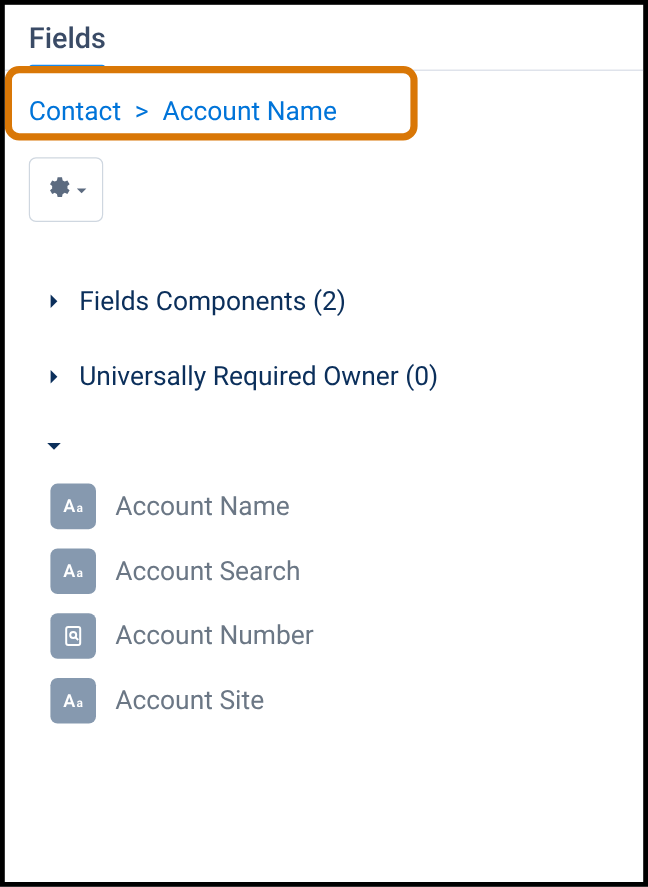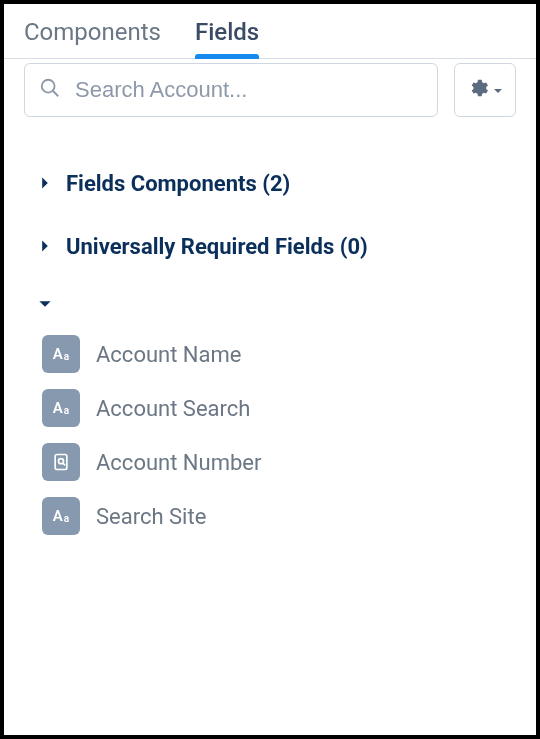--- a/index.html
+++ b/index.html
@@ -109,21 +109,21 @@
   .section-head{
     display:flex;
     align-items:center;
     gap:12px;
     margin:38px 0 0 0;
     cursor:pointer;
   }
   .section-head.first{ margin-top:34px; }
   .section-title{
     font-size:22px;
-    font-weight:700;
+    font-weight:400;
     color:#0b2f5b;
   }
   .chev{
     width:16px; height:16px;
     display:inline-block;
   }
   .chev svg{ display:block; }
 
   
   .field-list{
@@ -154,35 +154,33 @@
   }
   .Aa-big{ font-size:15px; line-height:1; }
   .Aa-small{ font-size:10px; line-height:1; margin-left:1px; position:relative; top:3px;}
 </style>
 </head>
 <body>
 
 <div class="frame">
 
   <div class="tabs">
-    <div class="tab">Components</div>
     <div class="tab active">Fields</div>
   </div>
 
+  <div class="crumb-wrap">
+    <div class="crumb-box"></div>
+    <span class="crumb">
+      <a>Contact</a>
+      <span class="sep">&gt;</span>
+      <a>Account Name</a>
+    </span>
+  </div>
 
   <div class="search-row">
-    <div class="search-box">
-      <span>
-        <svg width="22" height="22" viewBox="0 0 24 24" fill="none" stroke="#8d99a8" stroke-width="2">
-          <circle cx="10" cy="10" r="7"></circle>
-          <line x1="15" y1="15" x2="21" y2="21"></line>
-        </svg>
-      </span>
-      <input class="search-input" type="text" placeholder="Search Account..." style="">
-    </div>
     <div class="gear-btn">
       <span>
         <svg width="22" height="22" viewBox="0 0 24 24" fill="#5c6b80">
           <path d="M12 8a4 4 0 100 8 4 4 0 000-8zm9 4a7 7 0 00-.1-1.1l2-1.6-2-3.4-2.4 1a7 7 0 00-1.9-1.1L16 3h-4l-.6 2.8a7 7 0 00-1.9 1.1l-2.4-1-2 3.4 2 1.6A7 7 0 007 12c0 .4 0 .7.1 1.1l-2 1.6 2 3.4 2.4-1c.6.5 1.2.8 1.9 1.1L12 21h4l.6-2.8c.7-.3 1.3-.6 1.9-1.1l2.4 1 2-3.4-2-1.6c.1-.4.1-.7.1-1.1z"></path>
         </svg>
       </span>
       <span>
         <svg width="10" height="10" viewBox="0 0 10 10" fill="#5c6b80">
             <path d="M1 3l4 4 4-4z"></path>
           </svg>
@@ -203,21 +201,21 @@
       </span>
     </div>
 
     <div class="section-head">
       <span class="chev">
         <svg width="14" height="14" viewBox="0 0 10 10" fill="#0b2f5b">
             <path d="M3 1l4 4-4 4z"></path>
           </svg>
       </span>
       <span class="section-title">
-        <span>Universally Required Fields</span>&nbsp;<span>(0)</span>
+        <span>Universally Required Owner</span>&nbsp;<span>(0)</span>
       </span>
     </div>
 
     <div class="section-head">
       <span class="chev">
         <svg width="14" height="14" viewBox="0 0 10 10" fill="#0b2f5b">
             <path d="M1 3l4 4 4-4z"></path>
           </svg>
       </span>
     </div>
@@ -245,18 +243,18 @@
               <line x1="14" y1="13" x2="17" y2="16"></line>
           </svg>
         </span>
         <span class="field-label">Account Number</span>
       </div>
       <div class="field-item">
         <span class="field-icon">
             <span class="Aa-big">A</span>
             <span class="Aa-small">a</span>
           </span>
-        <span class="field-label">Search Site</span>
+        <span class="field-label">Account Site</span>
       </div>
     </div>
 
   </div>
 </div>
 
 </body></html>

